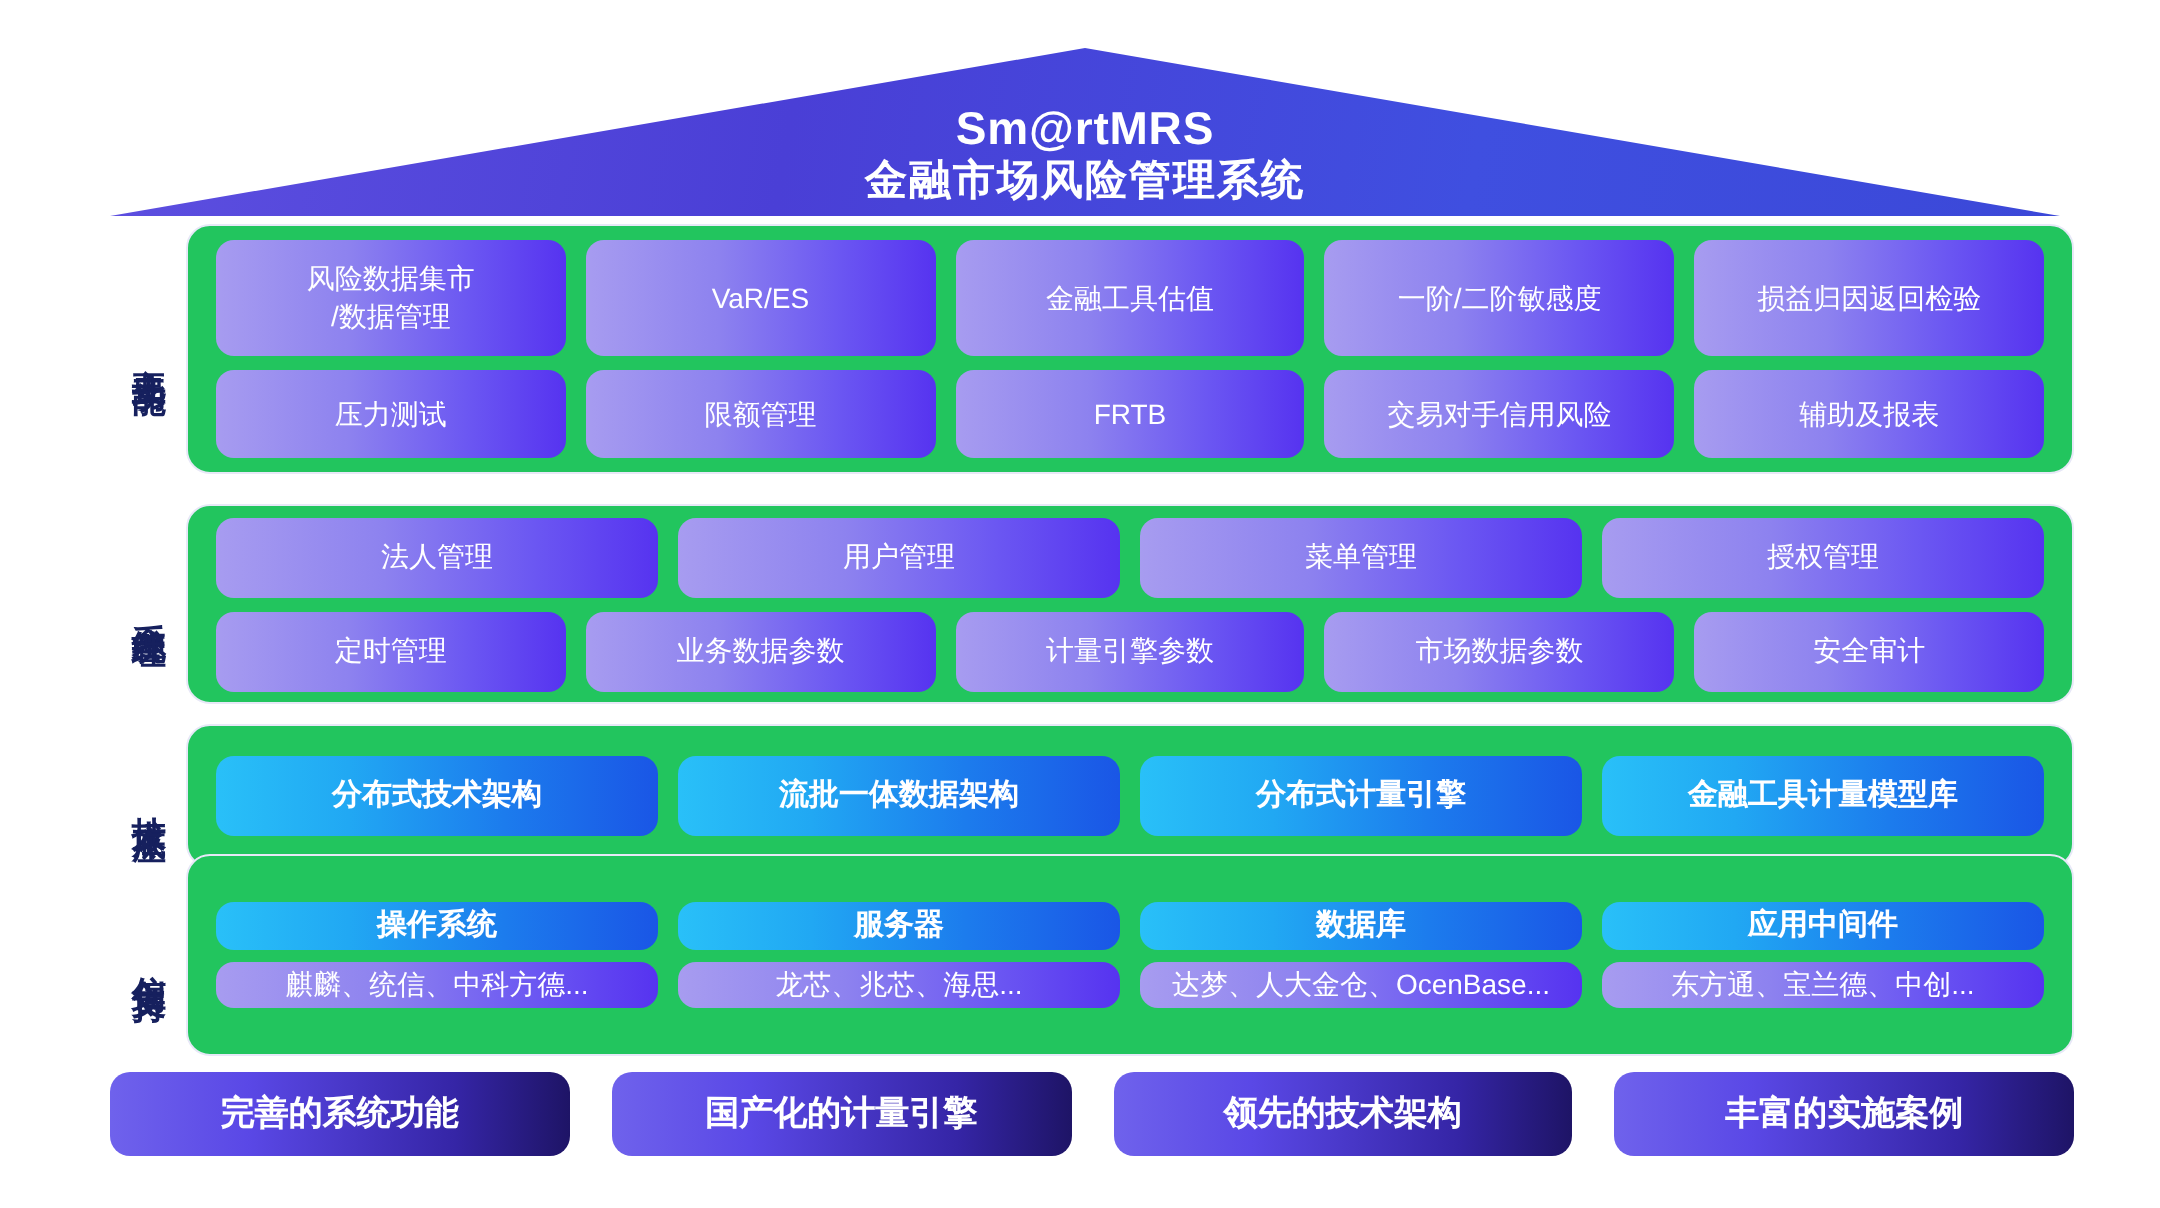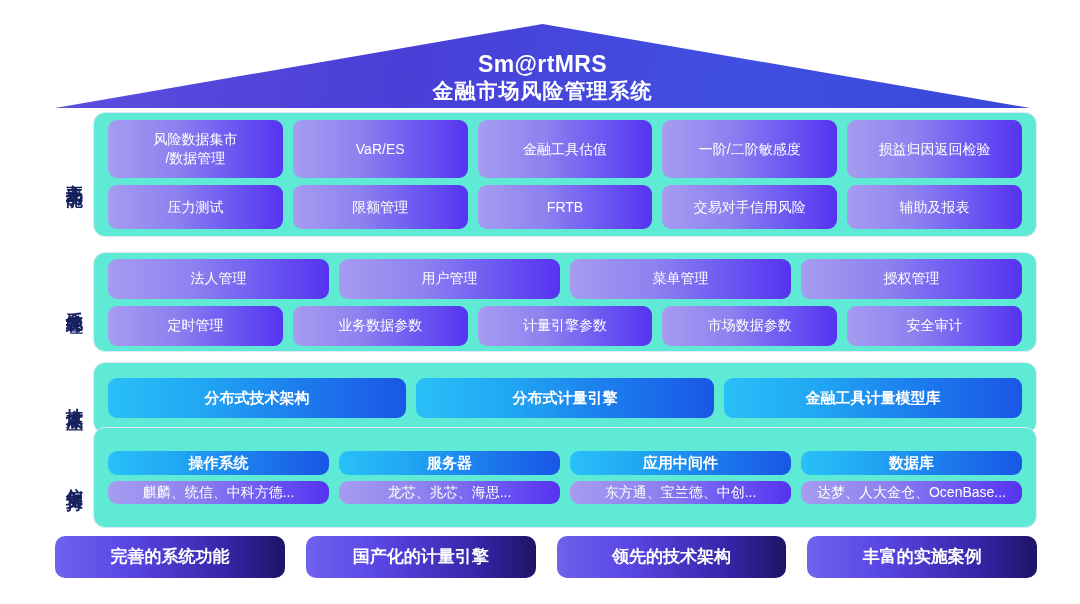--- a/index.html
+++ b/index.html
@@ -26,21 +26,21 @@
   }
 
   
   .row{position:absolute;display:flex;align-items:stretch;}
   .row-label{
     width:38px;flex:0 0 38px;display:flex;align-items:center;justify-content:center;
     color:#16205e;font-weight:bold;font-size:17px;letter-spacing:2px;
     writing-mode:vertical-rl;text-orientation:upright;line-height:20px;
   }
   .panel{
-    flex:1;background:#5eead4;border:1px solid #e7e8f7;border-radius:12px;
+    flex:1;background:#22c55e;border:1px solid #e7e8f7;border-radius:12px;
     box-sizing:border-box;padding:9px 14px;display:flex;flex-direction:column;
     justify-content:center;gap:7px;
   }
   .grid{display:flex;gap:10px;}
   .cell{
     flex:1;border-radius:9px;display:flex;align-items:center;justify-content:center;
     text-align:center;box-sizing:border-box;padding:2px 4px;
   }
 
   
@@ -130,45 +130,46 @@
         <div class="cell chip-purple h40">安全审计</div>
       </div>
     </div>
   </div>
 
   <div class="row" id="row-tech">
     <div class="row-label">技术底座</div>
     <div class="panel">
       <div class="grid">
         <div class="cell chip-cyan h40">分布式技术架构</div>
+        <div class="cell chip-cyan h40">流批一体数据架构</div>
         <div class="cell chip-cyan h40">分布式计量引擎</div>
         <div class="cell chip-cyan h40">金融工具计量模型库</div>
       </div>
     </div>
   </div>
 
   <div class="row" id="row-xc">
     <div class="row-label">信创支持</div>
     <div class="panel">
       <div class="grid">
         <div class="col">
           <div class="cell chip-cyan h40">操作系统</div>
           <div class="cell chip-purple h40">麒麟、统信、中科方德...</div>
         </div>
         <div class="col">
           <div class="cell chip-cyan h40">服务器</div>
           <div class="cell chip-purple h40">龙芯、兆芯、海思...</div>
         </div>
         <div class="col">
+          <div class="cell chip-cyan h40">数据库</div>
+          <div class="cell chip-purple h40">达梦、人大金仓、OcenBase...</div>
+        </div>
+        <div class="col">
           <div class="cell chip-cyan h40">应用中间件</div>
           <div class="cell chip-purple h40">东方通、宝兰德、中创...</div>
-        </div>
-        <div class="col">
-          <div class="cell chip-cyan h40">数据库</div>
-          <div class="cell chip-purple h40">达梦、人大金仓、OcenBase...</div>
         </div>
       </div>
     </div>
   </div>
 
   <div class="banner">
     <div class="cell chip-deep h42">完善的系统功能</div>
     <div class="cell chip-deep h42">国产化的计量引擎</div>
     <div class="cell chip-deep h42">领先的技术架构</div>
     <div class="cell chip-deep h42">丰富的实施案例</div>

